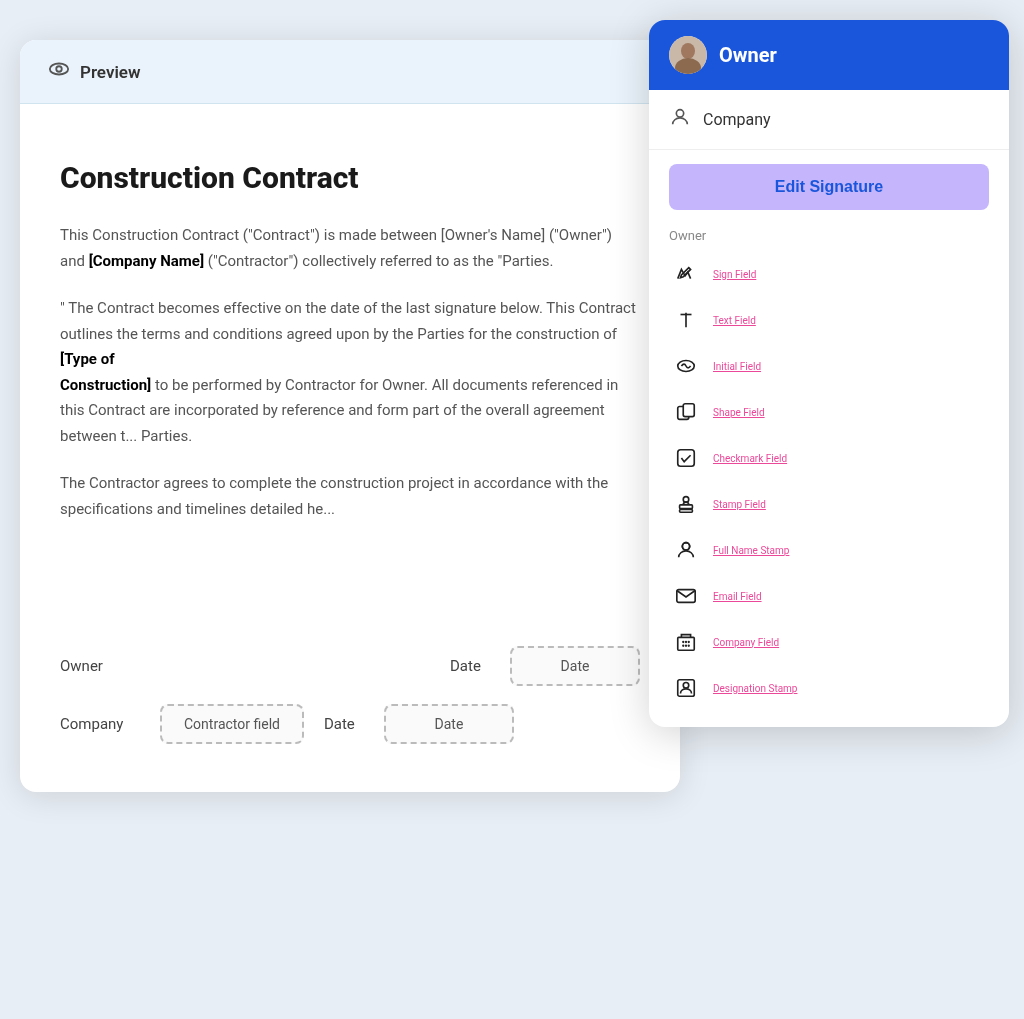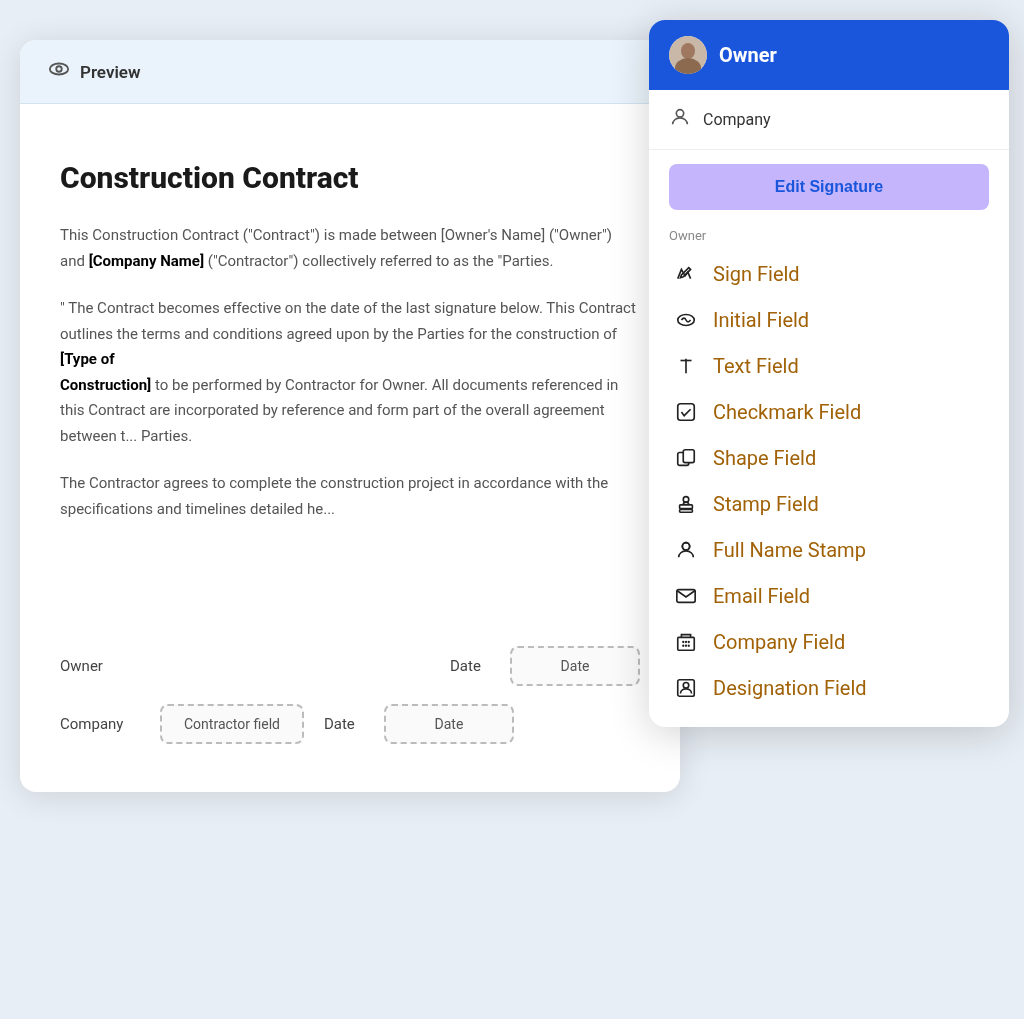--- a/index.html
+++ b/index.html
@@ -216,22 +216,23 @@
       height: 26px;
       display: flex;
       align-items: center;
       justify-content: center;
       font-size: 18px;
       color: #333;
       flex-shrink: 0;
     }
 
     .tool-label {
-      font-size: 20px;
-      color: #a16207;
+      font-size: 10px;
+      color: #ec4899;
+      text-decoration: underline;
     }
 
     
     .icon-svg {
       width: 22px;
       height: 22px;
     }
   </style>
 </head>
 <body>
@@ -319,56 +320,56 @@
             <path d="M3 17 L7 7 L11 14 L14 10 L17 17"></path>
             <path d="M15 5 l2 2 -8 8 -3 1 1-3 8-8z"></path>
           </svg>
         </span>
         <span class="tool-label">Sign Field</span>
       </div>
 
       <div class="tool-item">
         <span class="tool-icon">
           <svg width="22" height="22" viewBox="0 0 24 24" fill="none" stroke="#222" stroke-width="1.8">
+            <line x1="12" y1="4" x2="12" y2="20"></line>
+            <line x1="6" y1="6" x2="18" y2="6"></line>
+          </svg>
+        </span>
+        <span class="tool-label">Text Field</span>
+      </div>
+
+      <div class="tool-item">
+        <span class="tool-icon">
+          <svg width="22" height="22" viewBox="0 0 24 24" fill="none" stroke="#222" stroke-width="1.8">
             <ellipse cx="12" cy="12" rx="9" ry="6"></ellipse>
             <path d="M7 12 Q10 8 12 12 Q14 16 17 12"></path>
           </svg>
         </span>
         <span class="tool-label">Initial Field</span>
       </div>
 
-      <div class="tool-item">
-        <span class="tool-icon">
-          <svg width="22" height="22" viewBox="0 0 24 24" fill="none" stroke="#222" stroke-width="1.8">
-            <line x1="12" y1="4" x2="12" y2="20"></line>
-            <line x1="6" y1="6" x2="18" y2="6"></line>
-          </svg>
-        </span>
-        <span class="tool-label">Text Field</span>
-      </div>
-
+
+      <div class="tool-item">
+        <span class="tool-icon">
+          <svg width="22" height="22" viewBox="0 0 24 24" fill="none" stroke="#222" stroke-width="1.8">
+            <rect x="3" y="6" width="12" height="14" rx="2"></rect>
+            <rect x="9" y="3" width="12" height="14" rx="2" fill="white" stroke="#222"></rect>
+          </svg>
+        </span>
+        <span class="tool-label">Shape Field</span>
+      </div>
 
       <div class="tool-item">
         <span class="tool-icon">
           <svg width="22" height="22" viewBox="0 0 24 24" fill="none" stroke="#222" stroke-width="1.8">
             <rect x="3" y="3" width="18" height="18" rx="3"></rect>
             <polyline points="7,12 10,16 17,9"></polyline>
           </svg>
         </span>
         <span class="tool-label">Checkmark Field</span>
-      </div>
-
-      <div class="tool-item">
-        <span class="tool-icon">
-          <svg width="22" height="22" viewBox="0 0 24 24" fill="none" stroke="#222" stroke-width="1.8">
-            <rect x="3" y="6" width="12" height="14" rx="2"></rect>
-            <rect x="9" y="3" width="12" height="14" rx="2" fill="white" stroke="#222"></rect>
-          </svg>
-        </span>
-        <span class="tool-label">Shape Field</span>
       </div>
 
       <div class="tool-item">
         <span class="tool-icon">
           <svg width="22" height="22" viewBox="0 0 24 24" fill="none" stroke="#222" stroke-width="1.8">
             <rect x="5" y="13" width="14" height="4" rx="1"></rect>
             <rect x="5" y="18" width="14" height="3" rx="1"></rect>
             <path d="M9 13 C9 9 15 9 15 13"></path>
             <circle cx="12" cy="7" r="3"></circle>
           </svg>
@@ -414,19 +415,19 @@
       </div>
 
       <div class="tool-item">
         <span class="tool-icon">
           <svg width="22" height="22" viewBox="0 0 24 24" fill="none" stroke="#222" stroke-width="1.8">
             <rect x="3" y="3" width="18" height="18" rx="2"></rect>
             <circle cx="12" cy="9" r="3"></circle>
             <path d="M6 18c0-3 2.7-5 6-5s6 2 6 5"></path>
           </svg>
         </span>
-        <span class="tool-label">Designation Field</span>
+        <span class="tool-label">Designation Stamp</span>
       </div>
 
     </div>
   </div>
 
 </div>
 
 </body></html>

